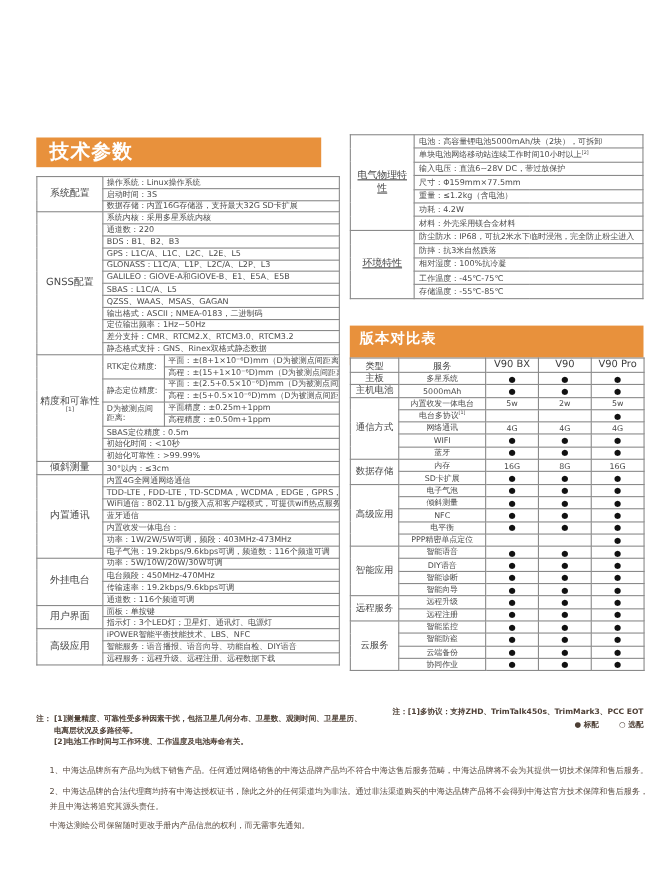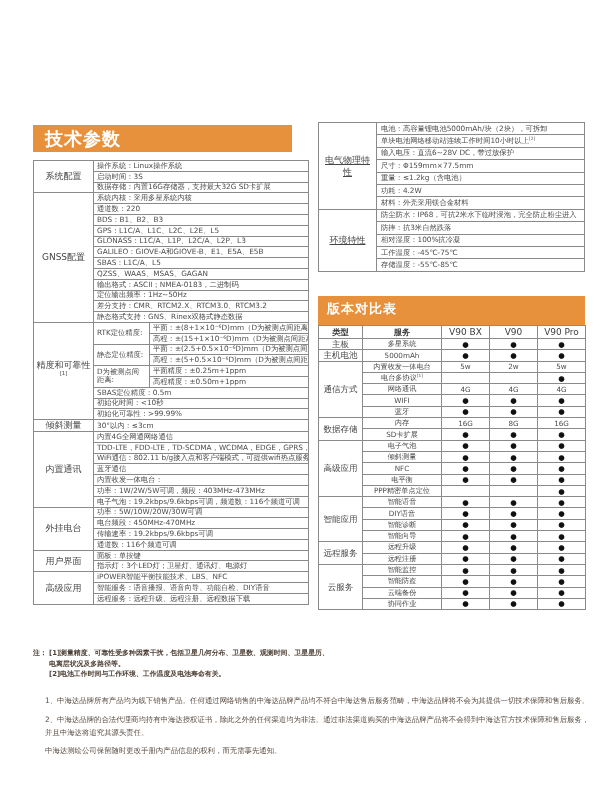--- a/index.html
+++ b/index.html
@@ -22,21 +22,21 @@
   #tech-table td.sub { font-size:7.3px; color:#4b4b4b; padding:0 3px; line-height:1.1; }
 
   
   #phys-table { position:absolute; left:318px; top:122px; width:267px; }
   #phys-table td.val { font-size:7.3px; color:#4b4b4b; padding:0 4px; height:12.4px; line-height:1.1; white-space:nowrap; overflow:hidden; }
   #phys-table td.sec { font-size:9px; color:#474747; text-align:center; padding:0 3px; line-height:1.35;text-decoration:underline; }
 
   
   #comp-table { position:absolute; left:318px; top:325px; width:267px; }
   #comp-table th { height:13px; background:#fff; color:#3d3d3d; }
-  #comp-table th.cat { font-size:8.3px; font-weight:bold; }
+  #comp-table th.cat { font-size:8.3px; font-weight:normal; }
   #comp-table th.model { font-size:9px; font-weight:normal; }
   #comp-table td { height:11.3px; text-align:center; color:#4b4b4b; overflow:hidden; white-space:nowrap; }
   #comp-table td.type { font-size:8.5px; color:#474747; line-height:1.2; white-space:normal; }
   #comp-table td.svc { font-size:7.2px; }
   #comp-table td.cell { font-size:7.2px; }
   #comp-table td.dot { font-size:7.5px; color:#111; }
 
   
   #comp-note { position:absolute; left:318px; top:641px; width:267px; text-align:right; font-size:6.9px; font-weight:bold; color:#4d3f35; line-height:1.8; }
   #comp-note .legend span { margin-left:16px; }
@@ -414,20 +414,27 @@
         </tr>
         <tr>
           <td class="svc">协同作业</td>
           <td class="cell dot">●</td>
           <td class="cell dot">●</td>
           <td class="cell dot">●</td>
         </tr>
       </tbody>
   </table>
 
+  <div id="comp-note">
+    <div>注：[1]多协议：支持ZHD、TrimTalk450s、TrimMark3、PCC EOT</div>
+    <div class="legend">
+      <span>● 标配</span>
+      <span>○ 选配</span>
+    </div>
+  </div>
 
   <div id="left-note">
     <span class="note-prefix">注：</span>
     <div class="note-lines">
         <div>[1]测量精度、可靠性受多种因素干扰，包括卫星几何分布、卫星数、观测时间、卫星星历、电离层状况及多路径等。</div>
         <div>[2]电池工作时间与工作环境、工作温度及电池寿命有关。</div>
       </div>
   </div>
 
   <div id="footer">

